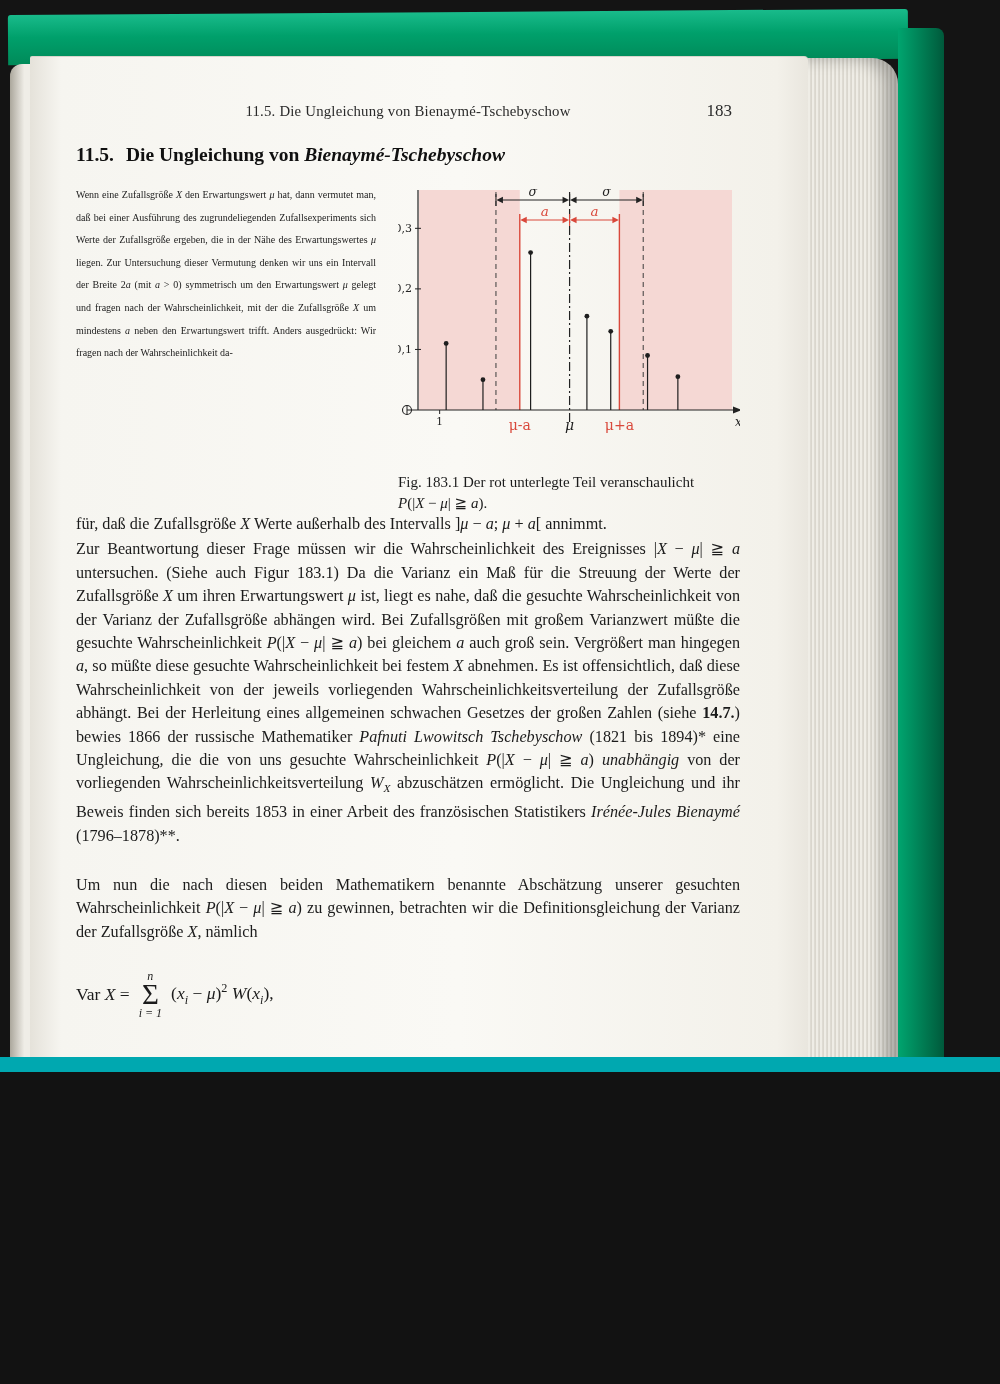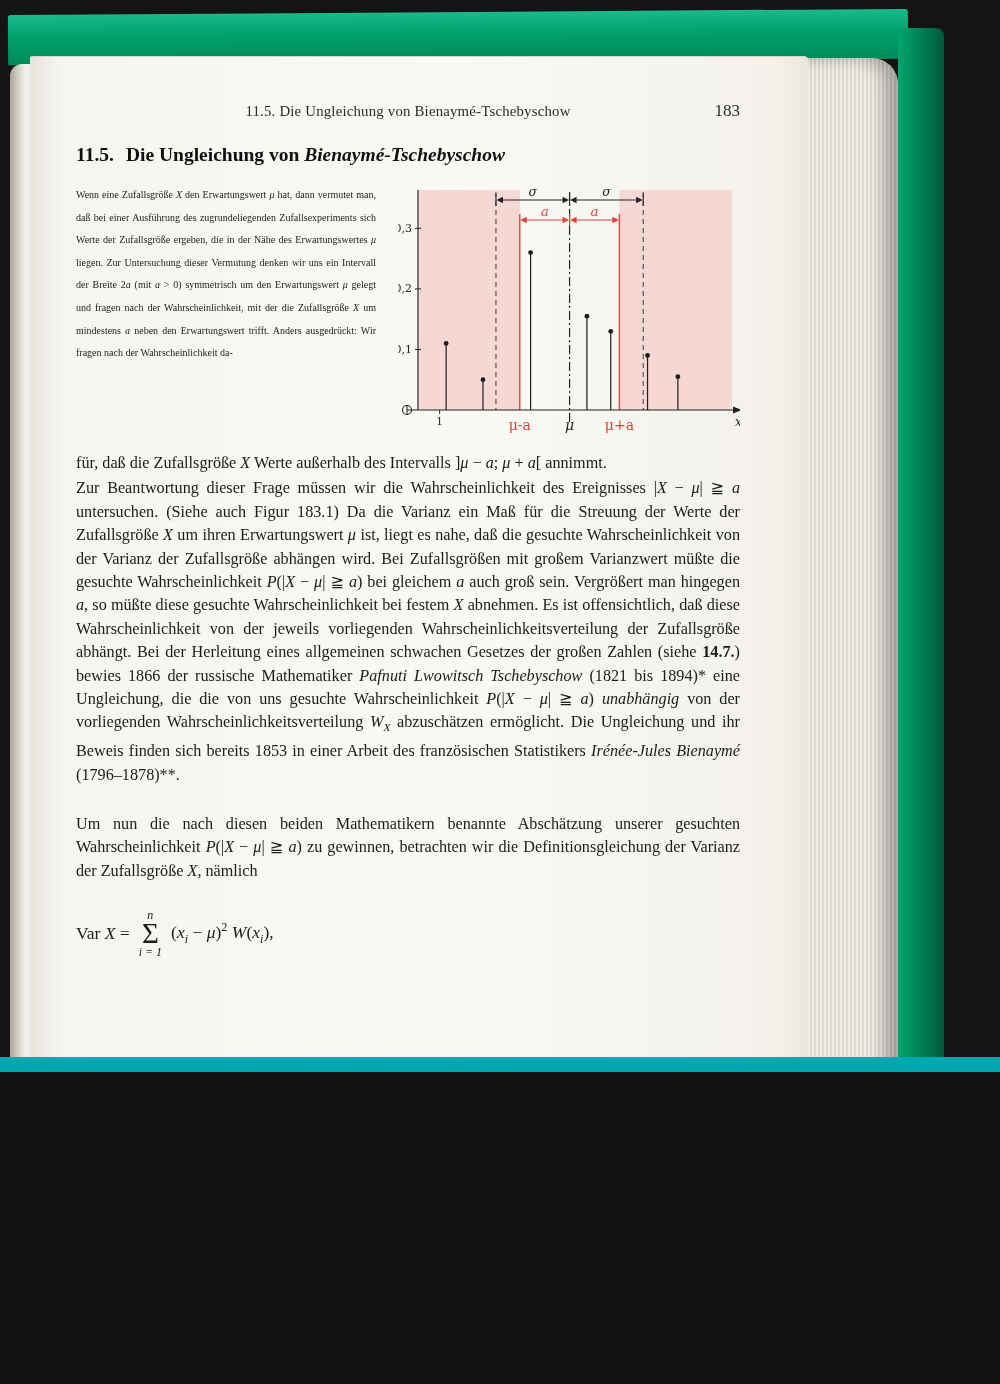--- a/index.html
+++ b/index.html
@@ -21,21 +21,21 @@
              border-radius:2px 2px 22px 70px;}
   .page-left-sliver{position:absolute;left:10px;top:64px;width:22px;height:1248px;
              background:linear-gradient(90deg,#aba79c 0%,#efede7 65%);border-radius:12px 0 0 14px;}
   
   .page{position:absolute;left:30px;top:56px;width:778px;height:1250px;
         background:linear-gradient(90deg,#e5e2da 0%,#f6f5f0 4%,#faf9f5 55%,#f3f1ea 96%,#e9e6de 100%);
         border-top:1px solid #d8d5cc;border-radius:2px 4px 10px 3px;color:#1b1b1b;}
   .running-head{position:relative;display:flex;align-items:baseline;margin:46px 68px 0 46px;
         font-size:14.8px;color:#2a2a2a;}
   .rh-title{margin:0 auto;letter-spacing:.2px;}
-  .rh-num{position:absolute;right:0;top:-2px;font-size:17px;}
+  .rh-num{position:absolute;right:8px;top:-2px;font-size:17px;}
   .section-heading{margin:24px 68px 0 46px;font-size:19.5px;font-weight:bold;color:#101010;}
   .section-heading .h-num{margin-right:12px;}
   .two-col{display:flex;gap:22px;margin:18px 68px 0 46px;}
   .col-text{width:300px;margin:0;font-size:10px;line-height:22.6px;text-align:justify;
         hyphens:manual;color:#1b1b1b;}
   figure.fig{margin:0;width:342px;}
   #figsvg{display:block;width:342px;height:268px;}
   figcaption{margin-top:20px;width:306px;font-size:15px;line-height:20.5px;}
   .para{margin:0 68px 0 46px;font-size:16.2px;line-height:23.4px;text-align:justify;hyphens:manual;}
   .para.cont{}
@@ -134,20 +134,21 @@
             <line x1="212.73103448275862" y1="226" x2="212.73103448275862" y2="147.27777777777777" stroke="#1e1e1e" stroke-width="1.2"></line>
             <circle cx="212.73103448275862" cy="147.27777777777777" r="2.4" fill="#1e1e1e"></circle>
             <line x1="249.5448275862069" y1="226" x2="249.5448275862069" y2="171.5" stroke="#1e1e1e" stroke-width="1.2"></line>
             <circle cx="249.5448275862069" cy="171.5" r="2.4" fill="#1e1e1e"></circle>
             <line x1="279.8620689655172" y1="226" x2="279.8620689655172" y2="192.69444444444446" stroke="#1e1e1e" stroke-width="1.2"></line>
             <circle cx="279.8620689655172" cy="192.69444444444446" r="2.4" fill="#1e1e1e"></circle>
             <text x="121.77931034482759" y="246" text-anchor="middle" font-size="14" font-family="DejaVu Serif, Liberation Serif, serif" fill="#d9483b">μ-a</text>
             <text x="171.58620689655174" y="246" text-anchor="middle" font-size="14" font-style="italic" font-family="DejaVu Serif, Liberation Serif, serif" fill="#222222">μ</text>
             <text x="221.3931034482759" y="246" text-anchor="middle" font-size="14" font-family="DejaVu Serif, Liberation Serif, serif" fill="#d9483b">μ+a</text>
           </svg>
+        <figcaption>Fig. 183.1  Der rot unterlegte Teil veran­schaulicht <i>P</i>(|<i>X</i> − <i>μ</i>| ≧ <i>a</i>).</figcaption>
       </figure>
     </div>
 
     <p class="para cont">für, daß die Zufallsgröße <i>X</i> Werte außerhalb des Intervalls ]<i>μ</i> − <i>a</i>; <i>μ</i> + <i>a</i>[ an­nimmt.</p>
     <p class="para p2">Zur Beantwortung dieser Frage müssen wir die Wahrscheinlichkeit des Ereig­nisses |<i>X</i> − <i>μ</i>| ≧ <i>a</i> untersuchen. (Siehe auch Figur 183.1) Da die Varianz ein Maß für die Streuung der Werte der Zufallsgröße <i>X</i> um ihren Erwartungswert <i>μ</i> ist, liegt es nahe, daß die gesuchte Wahrscheinlichkeit von der Varianz der Zufalls­größe abhängen wird. Bei Zufallsgrößen mit großem Varianzwert müßte die ge­suchte Wahrscheinlichkeit <i>P</i>(|<i>X</i> − <i>μ</i>| ≧ <i>a</i>) bei gleichem <i>a</i> auch groß sein. Ver­größert man hingegen <i>a</i>, so müßte diese gesuchte Wahrscheinlichkeit bei festem <i>X</i> abnehmen. Es ist offensichtlich, daß diese Wahrscheinlichkeit von der jeweils vorliegenden Wahr­schein­lich­keits­verteilung der Zufallsgröße abhängt. Bei der Herleitung eines allgemeinen schwachen Gesetzes der großen Zahlen (siehe <b>14.7.</b>) bewies 1866 der russische Mathematiker <i>Pafnuti Lwowitsch Tschebyschow</i> (1821 bis 1894)* eine Ungleichung, die die von uns gesuchte Wahrscheinlichkeit <i>P</i>(|<i>X</i> − <i>μ</i>| ≧ <i>a</i>) <i>unabhängig</i> von der vorliegenden Wahr­schein­lich­keits­verteilung <i>W</i><sub><i>X</i></sub> abzuschätzen ermöglicht. Die Ungleichung und ihr Beweis finden sich be­reits 1853 in einer Arbeit des französischen Statistikers <i>Irénée-Jules Bienaymé</i> (1796–1878)**.</p>
     <p class="para p3">Um nun die nach diesen beiden Mathematikern benannte Abschätzung unserer gesuchten Wahrscheinlichkeit <i>P</i>(|<i>X</i> − <i>μ</i>| ≧ <i>a</i>) zu gewinnen, betrachten wir die Definitionsgleichung der Varianz der Zufallsgröße <i>X</i>, nämlich</p>
 
     <div class="formula">
       <span>Var <i>X</i> =</span>
       <span class="sum">

